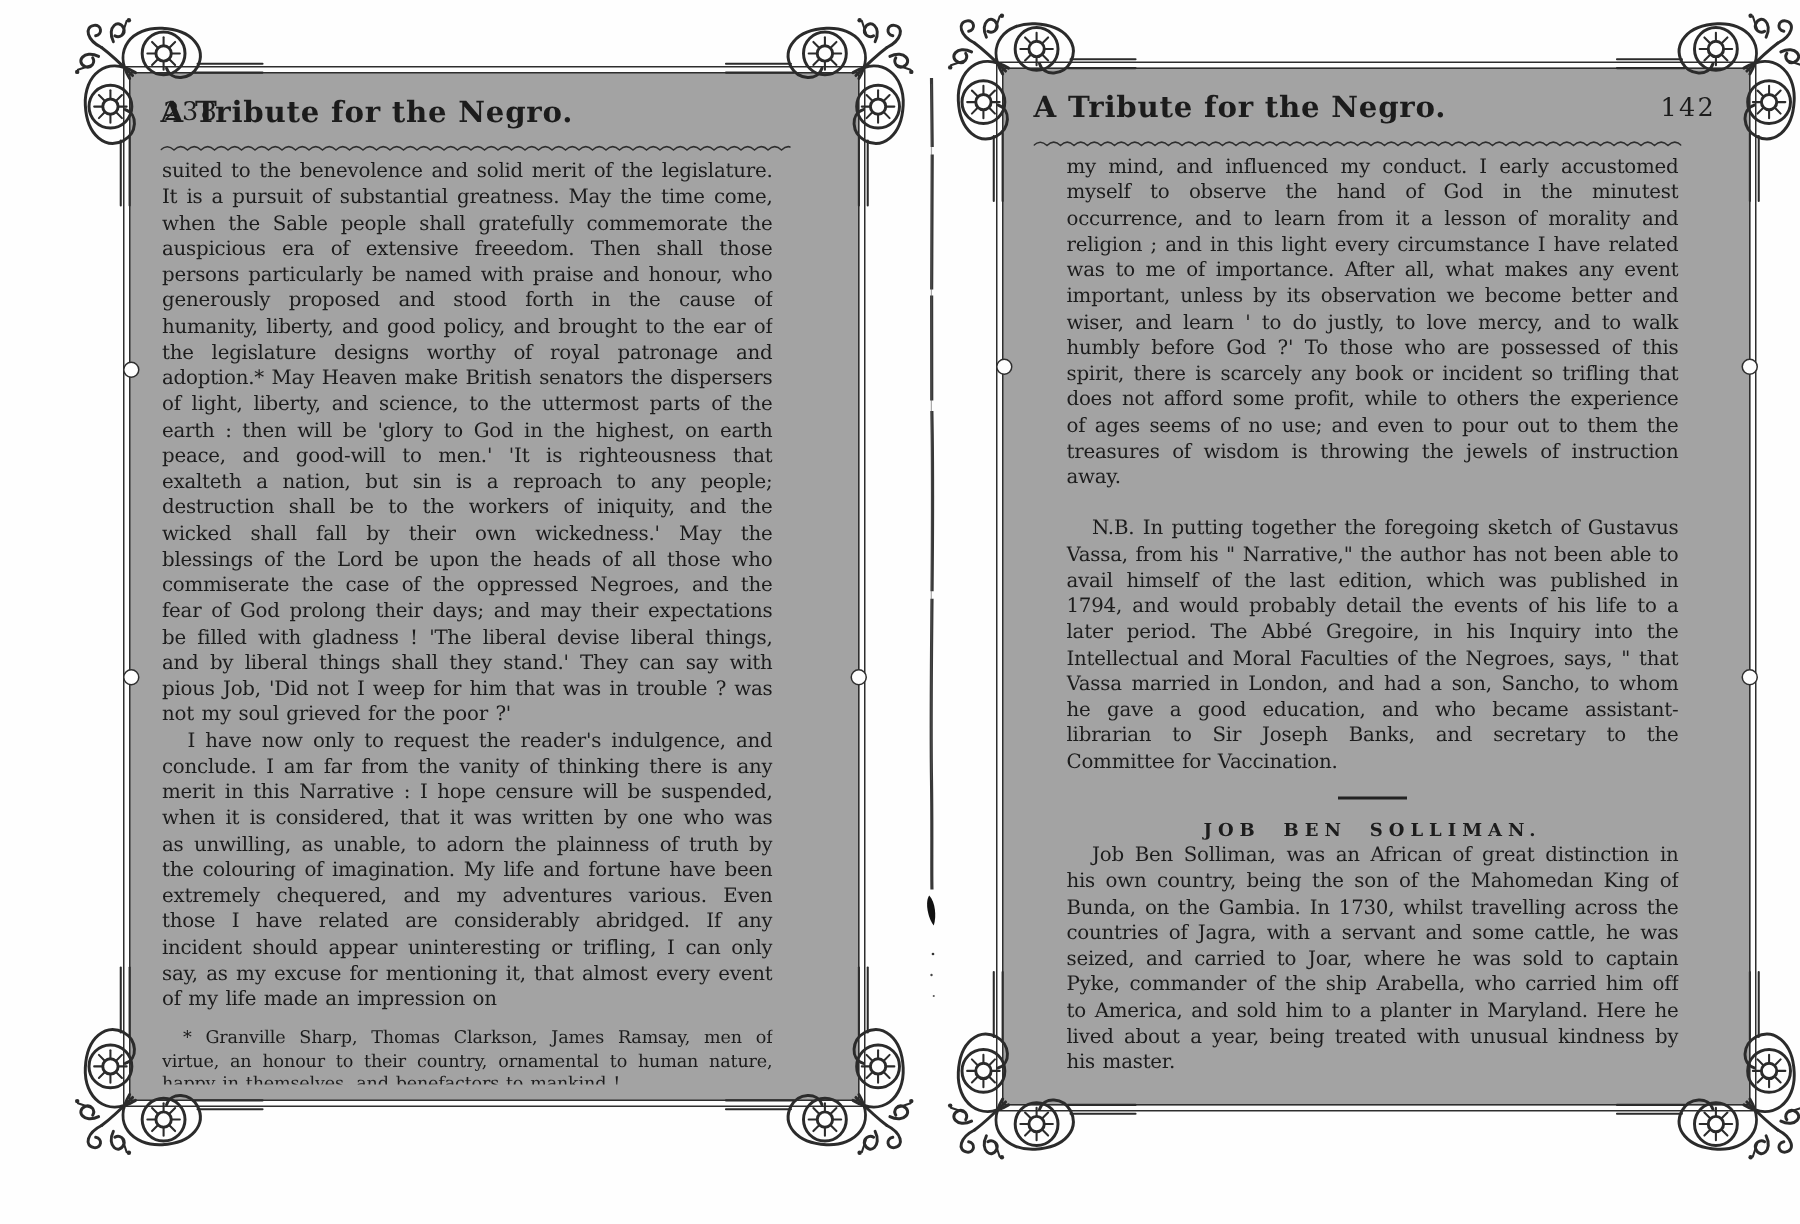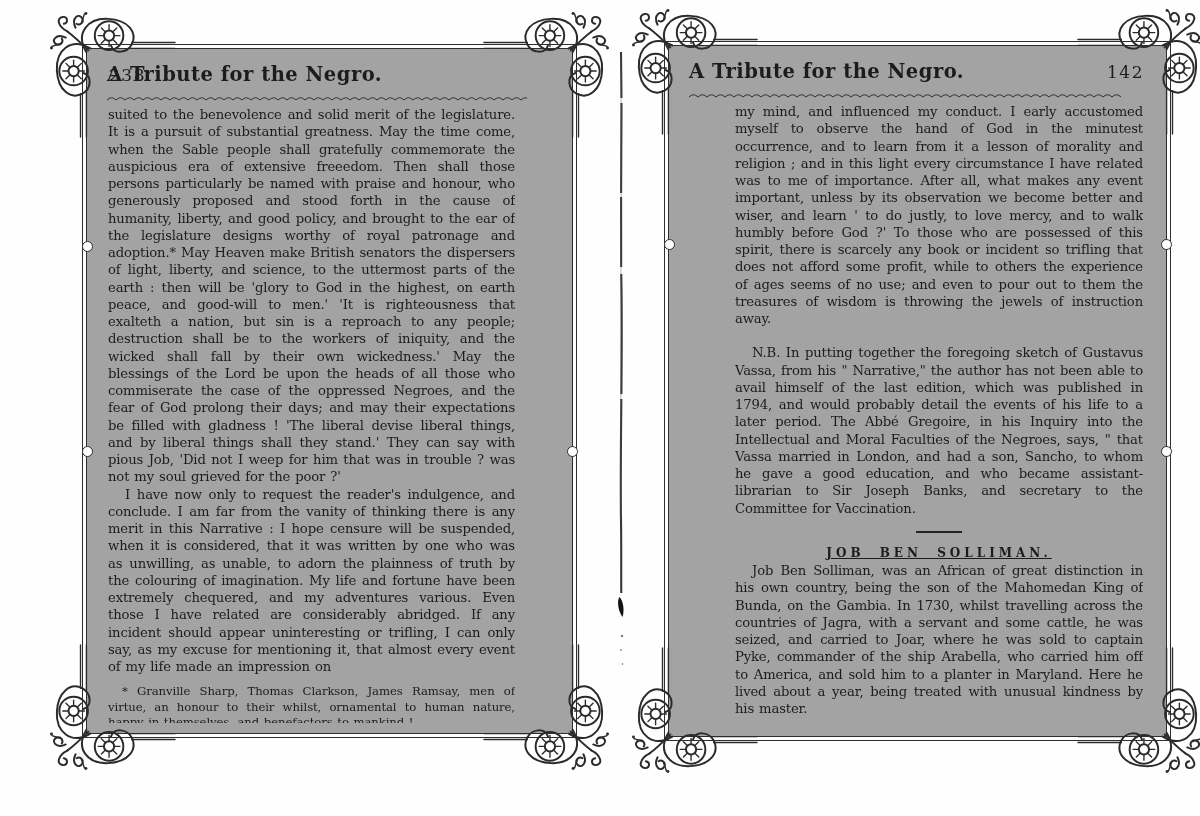--- a/index.html
+++ b/index.html
@@ -52,38 +52,38 @@
   }
   .wavy { position:absolute; top:46px; left:20px; }
 
   
   .textcol {
     position:absolute; top:57px; bottom:10px;
     font-size:13.2px; line-height:17.25px; letter-spacing:-0.15px;
     text-align:justify; word-spacing:1px; overflow:hidden;
   }
   .frame-left  .textcol { left:21px;  width:407px; }
-  .frame-right .textcol { left:66px;  width:408px; }
+  .frame-right .textcol { left:42px;  width:408px; }
   .textcol p { margin:0; text-indent:17px; }
   .textcol p.noindent { text-indent:0; }
   .textcol p.gap { margin-top:17px; }
 
   .footnote {
     margin-top:9px; font-size:11.7px; line-height:15.3px;
     letter-spacing:-0.1px; text-align:justify;
   }
   .footnote p { margin:0; text-indent:14px; }
 
   .secrule {
     width:46px; height:0; border-top:2px solid #222;
     margin:14px auto 12px auto;
   }
   .sechead {
     text-align:center; font-weight:bold; font-size:12px;
-    letter-spacing:4px; word-spacing:7px; margin:0 0 10px 0;text-decoration:underline;
+    letter-spacing:4px; word-spacing:7px; margin:0 0 10px 0;
   }
 
   
   .gutter { position:absolute; left:612px; top:50px; overflow:visible; }
 </style>
 </head>
 <body>
 
 <svg width="0" height="0" style="position:absolute" aria-hidden="true">
   <defs>
@@ -157,21 +157,21 @@
       <span class="runtitle">A Tribute for the Negro.</span>
     </div>
     <svg class="wavy" width="420" height="8">
       <path stroke="#2e2e2e" stroke-width="1" fill="none" d="M0,5 q4.5,-4.5 9,0 q4.5,-4.5 9,0 q4.5,-4.5 9,0 q4.5,-4.5 9,0 q4.5,-4.5 9,0 q4.5,-4.5 9,0 q4.5,-4.5 9,0 q4.5,-4.5 9,0 q4.5,-4.5 9,0 q4.5,-4.5 9,0 q4.5,-4.5 9,0 q4.5,-4.5 9,0 q4.5,-4.5 9,0 q4.5,-4.5 9,0 q4.5,-4.5 9,0 q4.5,-4.5 9,0 q4.5,-4.5 9,0 q4.5,-4.5 9,0 q4.5,-4.5 9,0 q4.5,-4.5 9,0 q4.5,-4.5 9,0 q4.5,-4.5 9,0 q4.5,-4.5 9,0 q4.5,-4.5 9,0 q4.5,-4.5 9,0 q4.5,-4.5 9,0 q4.5,-4.5 9,0 q4.5,-4.5 9,0 q4.5,-4.5 9,0 q4.5,-4.5 9,0 q4.5,-4.5 9,0 q4.5,-4.5 9,0 q4.5,-4.5 9,0 q4.5,-4.5 9,0 q4.5,-4.5 9,0 q4.5,-4.5 9,0 q4.5,-4.5 9,0 q4.5,-4.5 9,0 q4.5,-4.5 9,0 q4.5,-4.5 9,0 q4.5,-4.5 9,0 q4.5,-4.5 9,0 q4.5,-4.5 9,0 q4.5,-4.5 9,0 q4.5,-4.5 9,0 q4.5,-4.5 9,0 q4.5,-4.5 9,0"></path>
     </svg>
 
     <div class="textcol">
       <p class="noindent">suited to the benevolence and solid merit of the legislature. It is a pursuit of substantial greatness.  May the time come, when the Sable people shall gratefully commemorate the auspicious era of extensive freeedom.  Then shall those persons particularly be named with praise and honour, who generously proposed and stood forth in the cause of humanity, liberty, and good policy, and brought to the ear of the legislature designs worthy of royal patronage and adoption.*  May Heaven make British senators the dispersers of light, liberty, and science, to the uttermost parts of the earth : then will be 'glory to God in the highest, on earth peace, and good-will to men.'  'It is righteousness that exalteth a nation, but sin is a reproach to any people;  destruction shall be to the workers of iniquity, and the wicked shall fall by their own wickedness.'  May the blessings of the Lord be upon the heads of all those who commiserate the case of the oppressed Negroes, and the fear of God prolong their days;  and may their expectations be filled with gladness !  'The liberal devise liberal things, and by liberal things shall they stand.'  They can say with pious Job, 'Did not I weep for him that was in trouble ? was not my soul grieved for the poor ?'</p>
       <p>I have now only to request the reader's indulgence, and conclude.  I am far from the vanity of thinking there is any merit in this Narrative : I hope censure will be suspended, when it is considered, that it was written by one who was as unwilling, as unable, to adorn the plainness of truth by the colouring of imagination.  My life and fortune have been extremely chequered, and my adventures various.  Even those I have related are considerably abridged.  If any incident should appear uninteresting or trifling, I can only say, as my excuse for mentioning it, that almost every event of my life made an impression on</p>
       <div class="footnote">
-        <p>* Granville Sharp, Thomas Clarkson, James Ramsay, men of virtue, an honour to their whilst, ornamental to human nature, happy in themselves, and benefactors to mankind !</p>
+        <p>* Granville Sharp, Thomas Clarkson, James Ramsay, men of virtue, an honour to their country, ornamental to human nature, happy in themselves, and benefactors to mankind !</p>
       </div>
     </div>
   </div>
 
   <div class="frame frame-right">
     <svg class="corner tl" viewBox="0 0 130 130">
         <use href="#corner-orn"></use>
       </svg>
     <svg class="corner tr" viewBox="0 0 130 130">
         <use href="#corner-orn"></use>

